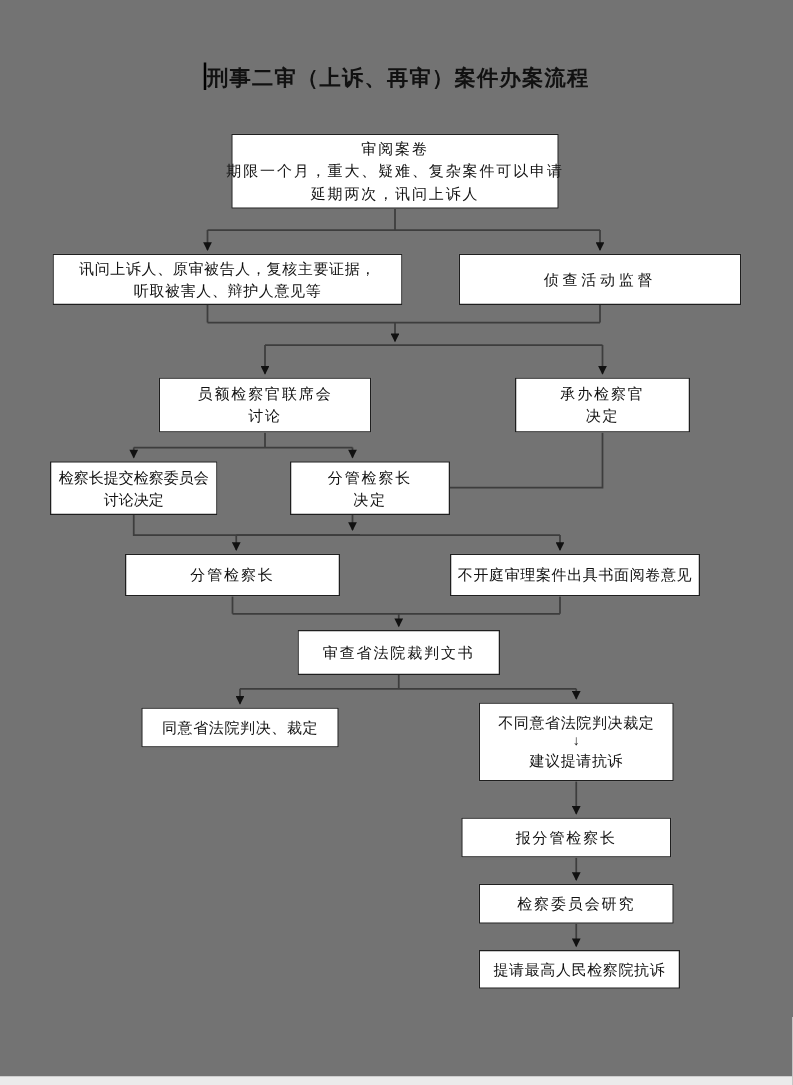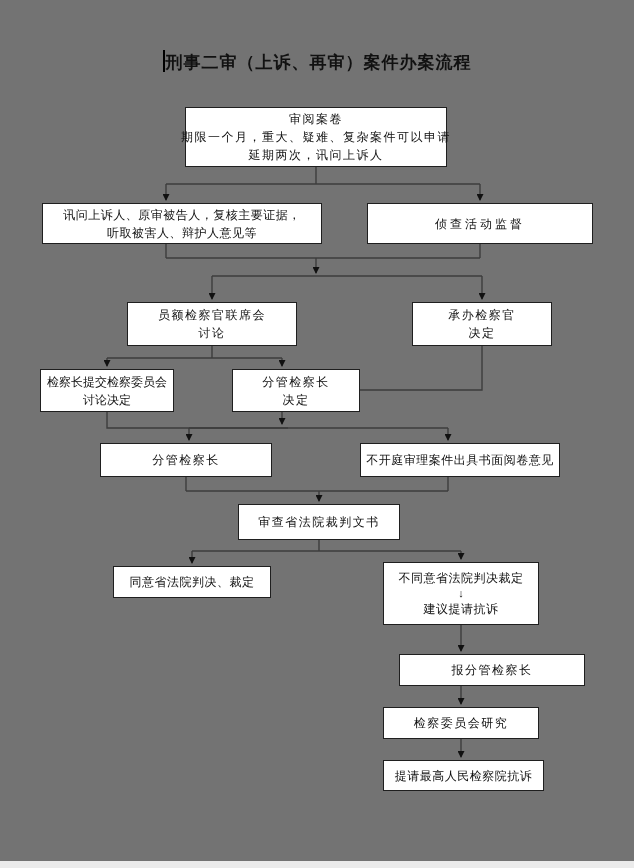--- a/index.html
+++ b/index.html
@@ -133,21 +133,21 @@
   <div class="node" style="left:113px;top:566px;width:158px;height:32px;letter-spacing:0.5px">
     <span>同意省法院判决、裁定</span>
   </div>
 
   <div class="node" style="left:383px;top:562px;width:156px;height:63px;letter-spacing:0.5px">
     <span>不同意省法院判决裁定</span>
     <span class="inner-arrow">↓</span>
     <span>建议提请抗诉</span>
   </div>
 
-  <div class="node" style="left:399px;top:654px;width:186px;height:32px">
+  <div class="node" style="left:369px;top:654px;width:168px;height:32px">
     <span>报分管检察长</span>
   </div>
 
   <div class="node" style="left:383px;top:707px;width:156px;height:32px">
     <span>检察委员会研究</span>
   </div>
 
   <div class="node" style="left:383px;top:760px;width:161px;height:31px;letter-spacing:0.5px">
     <span>提请最高人民检察院抗诉</span>
   </div>

